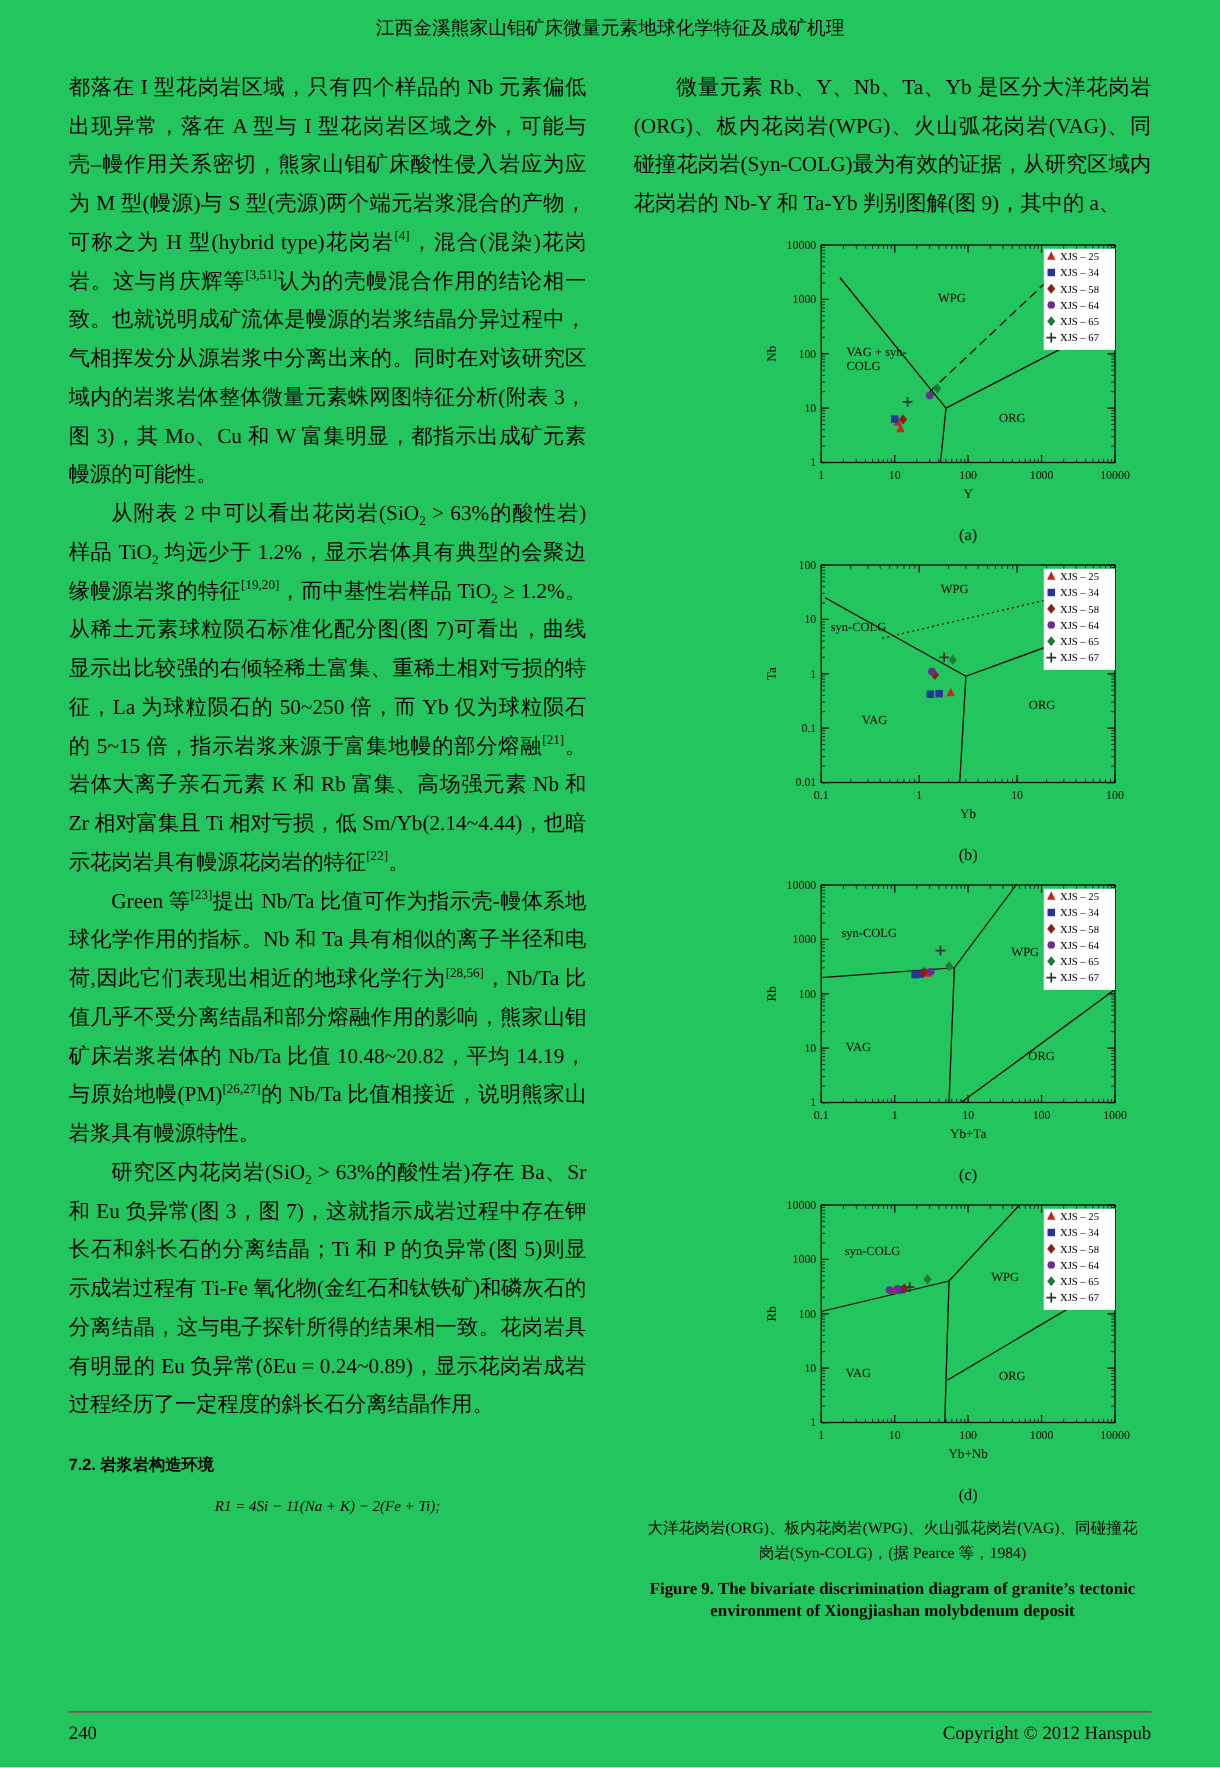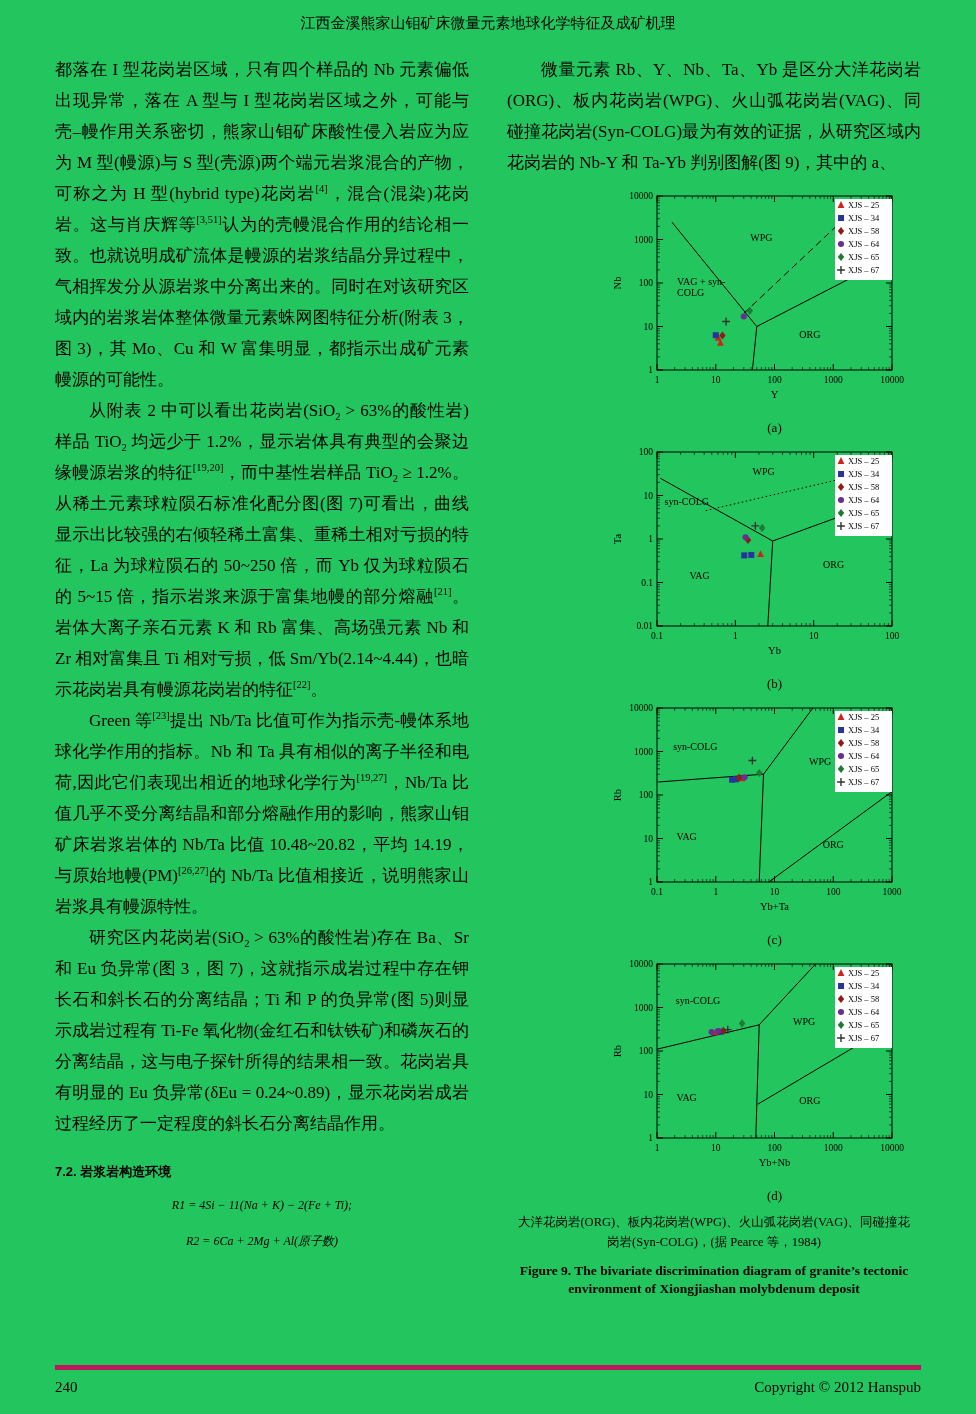--- a/index.html
+++ b/index.html
@@ -15,42 +15,41 @@
   .section-heading{font-family:"Liberation Sans","DejaVu Sans",sans-serif;font-size:13px;font-weight:bold;
         margin:24px 0 6px 0;}
   .formula{font-size:12px;line-height:36px;text-align:center;font-style:italic;}
   .figure{margin-top:10px;}
   .chart-block svg{display:block;}
   .subcap{font-size:13px;text-align:center;width:235px;margin:2px 0 8px 150px;}
   .fig-note{font-size:12.5px;line-height:20px;text-align:center;margin:0 10px 0 10px;}
   .fig-cap-en{font-size:13.5px;line-height:18px;font-weight:bold;text-align:center;margin-top:10px;}
   .fig-cap-cn{font-size:13.5px;line-height:20px;font-weight:bold;text-align:center;
         font-family:"Liberation Sans","DejaVu Sans",sans-serif;margin-top:2px;}
-  .footer{position:absolute;left:55px;right:55px;bottom:18px;border-top:5px solid #be185d;padding-top:9px;
+  .footer{position:absolute;left:55px;right:55px;bottom:18px;border-top:1px solid #be185d;padding-top:9px;
         display:flex;justify-content:space-between;font-size:15px;}
 </style>
 </head>
 <body>
 
 <div class="page">
 
   <div class="header">江西金溪熊家山钼矿床微量元素地球化学特征及成矿机理</div>
 
   <div class="columns">
 
     <div class="col">
       <div id="left-paras">
           <p class="body-para">都落在 I 型花岗岩区域，只有四个样品的 Nb 元素偏低出现异常，落在 A 型与 I 型花岗岩区域之外，可能与壳–幔作用关系密切，熊家山钼矿床酸性侵入岩应为应为 M 型(幔源)与 S 型(壳源)两个端元岩浆混合的产物，可称之为 H 型(hybrid type)花岗岩<sup>[4]</sup>，混合(混染)花岗岩。这与肖庆辉等<sup>[3,51]</sup>认为的壳幔混合作用的结论相一致。也就说明成矿流体是幔源的岩浆结晶分异过程中，气相挥发分从源岩浆中分离出来的。同时在对该研究区域内的岩浆岩体整体微量元素蛛网图特征分析(附表 3，图 3)，其 Mo、Cu 和 W 富集明显，都指示出成矿元素幔源的可能性。</p>
           <p class="body-para indent">从附表 2 中可以看出花岗岩(SiO<sub>2</sub> &gt; 63%的酸性岩)样品 TiO<sub>2</sub> 均远少于 1.2%，显示岩体具有典型的会聚边缘幔源岩浆的特征<sup>[19,20]</sup>，而中基性岩样品 TiO<sub>2</sub> ≥ 1.2%。从稀土元素球粒陨石标准化配分图(图 7)可看出，曲线显示出比较强的右倾轻稀土富集、重稀土相对亏损的特征，La 为球粒陨石的 50~250 倍，而 Yb 仅为球粒陨石的 5~15 倍，指示岩浆来源于富集地幔的部分熔融<sup>[21]</sup>。岩体大离子亲石元素 K 和 Rb 富集、高场强元素 Nb 和 Zr 相对富集且 Ti 相对亏损，低 Sm/Yb(2.14~4.44)，也暗示花岗岩具有幔源花岗岩的特征<sup>[22]</sup>。</p>
-          <p class="body-para indent">Green 等<sup>[23]</sup>提出 Nb/Ta 比值可作为指示壳-幔体系地球化学作用的指标。Nb 和 Ta 具有相似的离子半径和电荷,因此它们表现出相近的地球化学行为<sup>[19,27]</sup>，Nb/Ta 比值几乎不受分离结晶和部分熔融作用的影响，熊家山钼矿床岩浆岩体的 Nb/Ta 比值 10.48~20.82，平均 14.19，与原始地幔(PM)<sup>[26,27]</sup>的 Nb/Ta 比值相接近，说明熊家山岩浆具有幔源特性。</p>
+          <p class="body-para indent">Green 等<sup>[23]</sup>提出 Nb/Ta 比值可作为指示壳-幔体系地球化学作用的指标。Nb 和 Ta 具有相似的离子半径和电荷,因此它们表现出相近的地球化学行为<sup>[28,56]</sup>，Nb/Ta 比值几乎不受分离结晶和部分熔融作用的影响，熊家山钼矿床岩浆岩体的 Nb/Ta 比值 10.48~20.82，平均 14.19，与原始地幔(PM)<sup>[26,27]</sup>的 Nb/Ta 比值相接近，说明熊家山岩浆具有幔源特性。</p>
           <p class="body-para indent">研究区内花岗岩(SiO<sub>2</sub> &gt; 63%的酸性岩)存在 Ba、Sr 和 Eu 负异常(图 3，图 7)，这就指示成岩过程中存在钾长石和斜长石的分离结晶；Ti 和 P 的负异常(图 5)则显示成岩过程有 Ti-Fe 氧化物(金红石和钛铁矿)和磷灰石的分离结晶，这与电子探针所得的结果相一致。花岗岩具有明显的 Eu 负异常(δEu = 0.24~0.89)，显示花岗岩成岩过程经历了一定程度的斜长石分离结晶作用。</p>
         </div>
       <div class="section-heading">7.2. 岩浆岩构造环境</div>
       <div class="formula">R1 = 4Si − 11(Na + K) − 2(Fe + Ti);</div>
-      <div class="formula">R2 = 6Ca + 2Mg + Al(原子数)</div>
     </div>
 
     <div class="col">
       <div id="right-paras">
           <p class="body-para indent">微量元素 Rb、Y、Nb、Ta、Yb 是区分大洋花岗岩(ORG)、板内花岗岩(WPG)、火山弧花岗岩(VAG)、同碰撞花岗岩(Syn-COLG)最为有效的证据，从研究区域内花岗岩的 Nb-Y 和 Ta-Yb 判别图解(图 9)，其中的 a、</p>
         </div>
 
       <div class="figure">
 
         <div class="chart-block">

